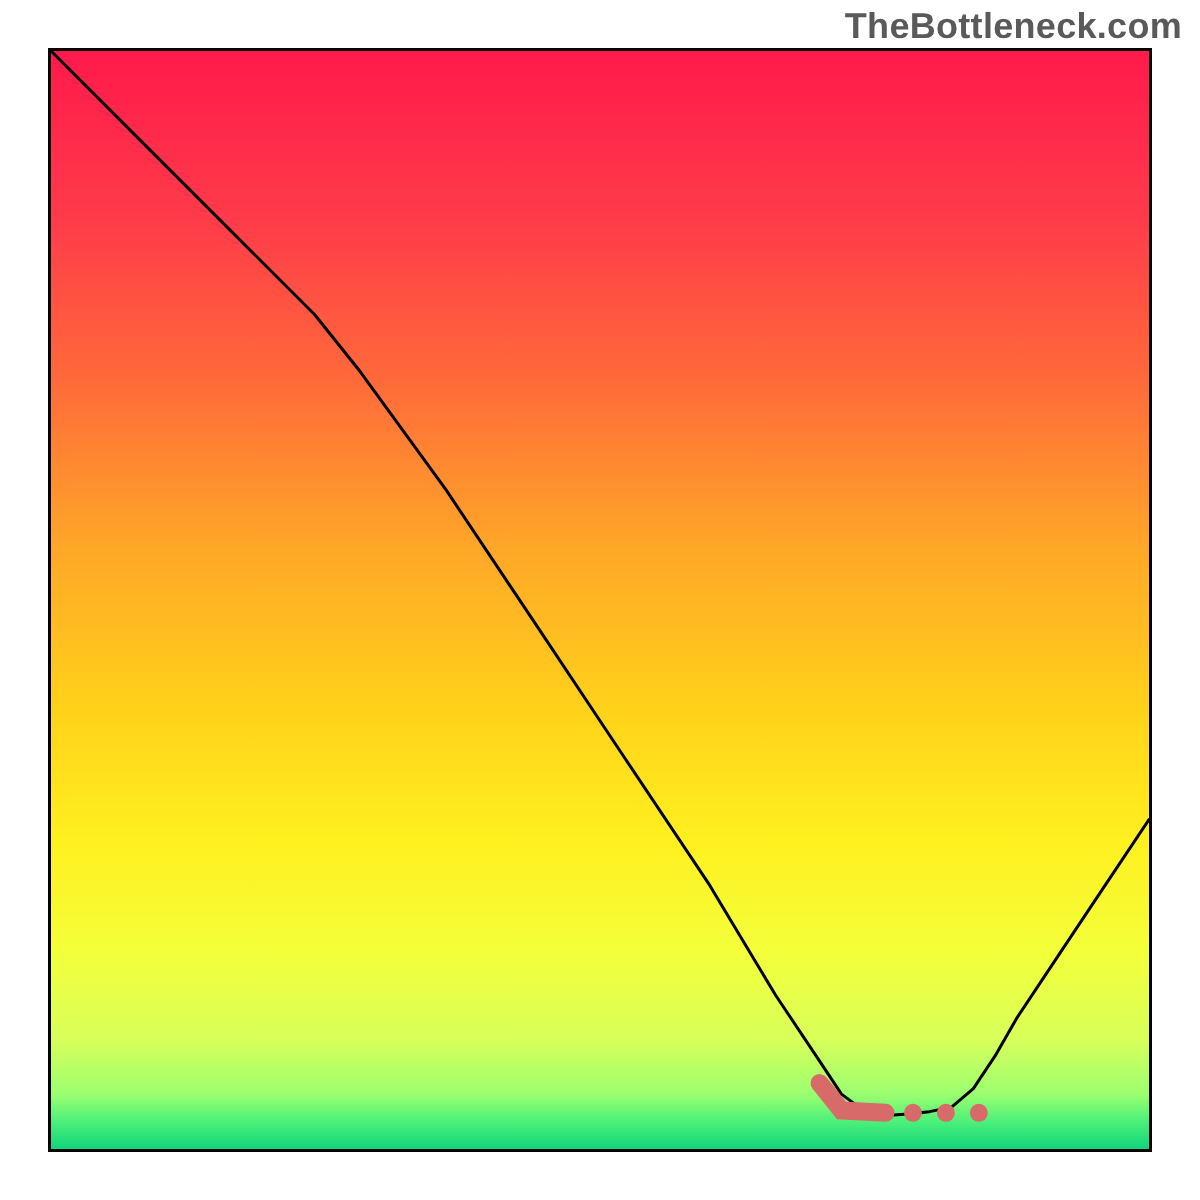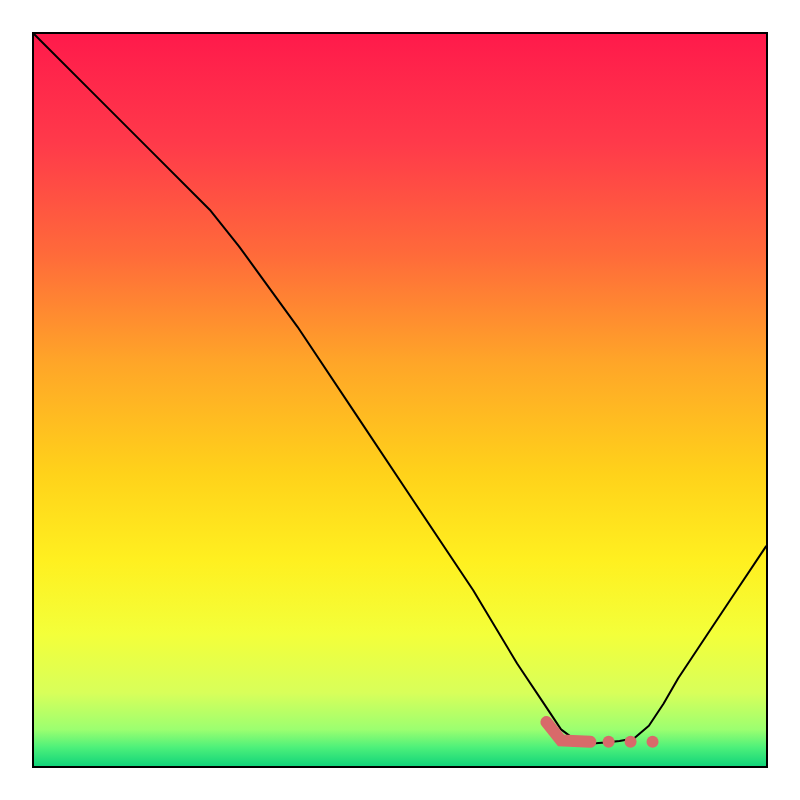--- a/index.html
+++ b/index.html
@@ -42,20 +42,21 @@
   svg.curve {
     position: absolute;
     left: 0; top: 0;
     width: 100%; height: 100%;
   }
 </style>
 </head>
 <body>
 <div class="wrap">
 
+  <div class="watermark">TheBottleneck.com</div>
 
   <div class="plot">
 
     <svg class="gradient" viewBox="0 0 732 732" preserveAspectRatio="none">
       <defs>
         <linearGradient id="g" x1="0" y1="0" x2="0" y2="1">
         <stop offset="0%" stop-color="#ff1a4b"></stop>
             <stop offset="15%" stop-color="#ff3a4a"></stop>
             <stop offset="30%" stop-color="#ff6a3a"></stop>
             <stop offset="45%" stop-color="#ffa628"></stop>

